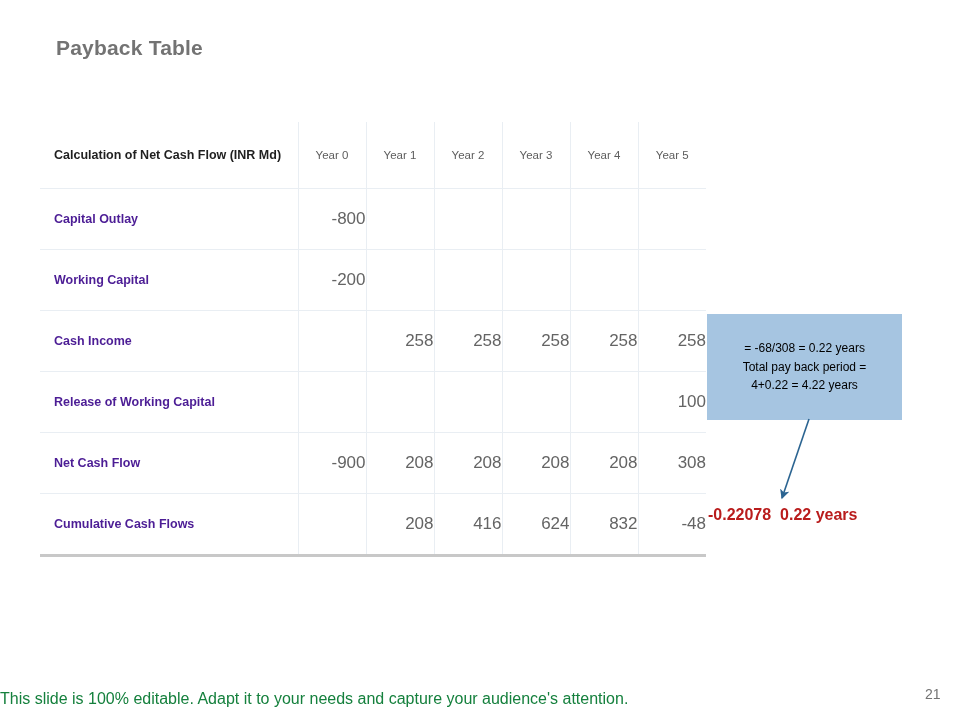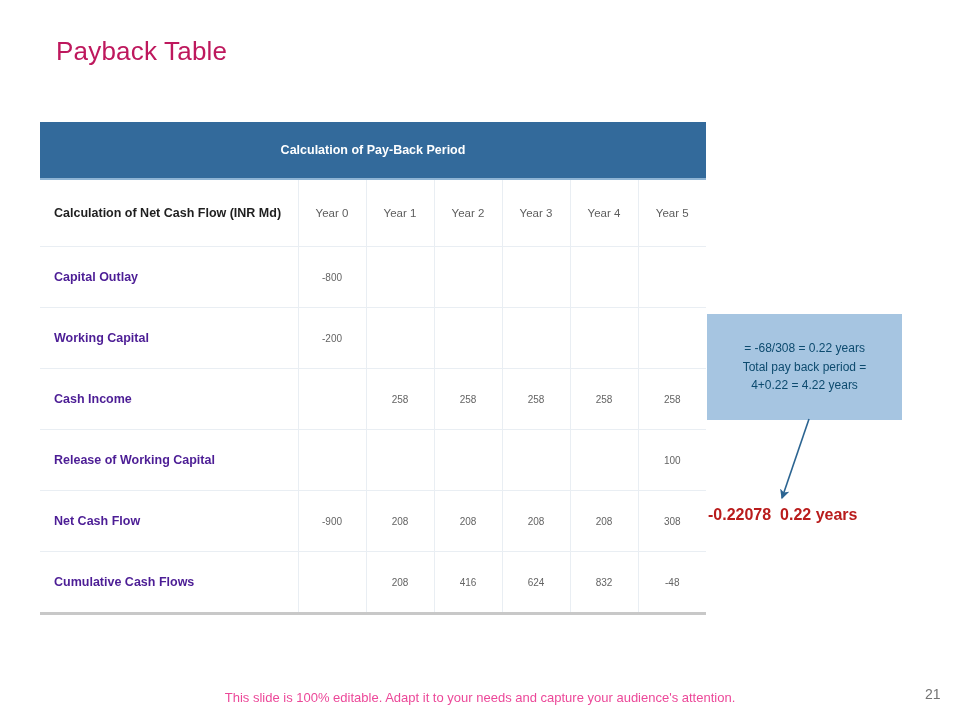--- a/index.html
+++ b/index.html
@@ -14,23 +14,23 @@
     overflow: hidden;
     font-family: "Liberation Sans", sans-serif;
     -webkit-font-smoothing: antialiased;
   }
 
   
   #slide-title {
     position: absolute;
     left: 56px;
     top: 36px;
-    font-size: 26px;
-    font-weight: normal;
-    color: #be185d;
+    font-size: 21px;
+    font-weight: bold;
+    color: #737373;
     letter-spacing: 0.2px;
     white-space: nowrap;
   }
 
   
   #payback-table {
     position: absolute;
     left: 40px;
     top: 122px;
     width: 666px;
@@ -82,43 +82,43 @@
     text-align: center;
   }
   tr.head-row th { height: 66px; }
 
   td.row-label {
     font-size: 12.5px;
     font-weight: bold;
     color: #4c1d95;
   }
   td.value {
-    font-size: 10px;
+    font-size: 17px;
     color: #646464;
-    text-align: center;
+    text-align: right;
   }
   tr.last-row th, tr.last-row td {
     border-bottom: 3px solid #c8c8c8;
   }
 
   
   #callout-box {
     position: absolute;
     left: 707px;
     top: 314px;
     width: 195px;
     height: 106px;
     background: #a6c5e1;
     display: flex;
     align-items: center;
     justify-content: center;
   }
   #callout-text {
     font-size: 12px;
-    color: #0c4a6e;
+    color: #000000;
     text-align: center;
     line-height: 1.55;
     white-space: pre-line;
     padding: 0 6px;
   }
 
   #callout-arrow {
     position: absolute;
     left: 760px;
     top: 415px;
@@ -135,40 +135,39 @@
     color: #b91c1c;
     white-space: pre;
   }
 
   
   #footer-note {
     position: absolute;
     left: 0;
     right: 0;
     top: 690px;
-    text-align: center;
-    font-size: 13px;
-    color: #ec4899;
+    text-align: left;
+    font-size: 16px;
+    color: #15803d;
   }
   #page-number {
     position: absolute;
     left: 925px;
     top: 686px;
     font-size: 14px;
     color: #737373;
   }
 </style>
 </head>
 <body>
 
 <div id="slide-title">Payback Table</div>
 
 <div id="payback-table">
 
-  <div id="table-banner">Calculation of Pay-Back Period</div>
 
   <table class="grid">
     <colgroup>
       <col class="label-col">
       <col class="year-col">
         <col class="year-col">
         <col class="year-col">
       <col class="year-col">
         <col class="year-col">
         <col class="year-col">

